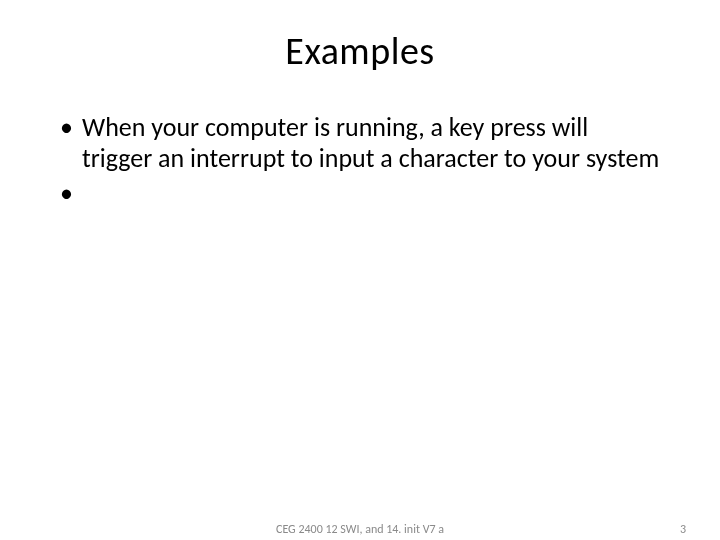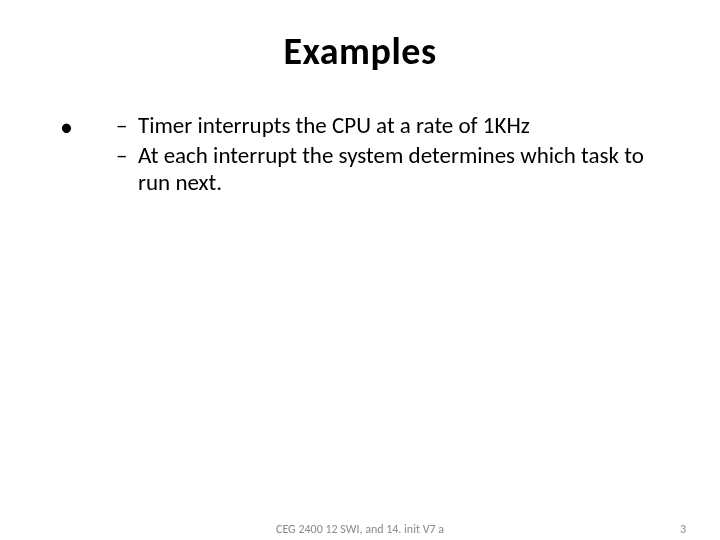--- a/index.html
+++ b/index.html
@@ -6,21 +6,21 @@
   html, body { width: 720px; height: 540px; background: #fff; font-family: Calibri, "Segoe UI", Arial, sans-serif; color: #000; }
   .slide {
     width: 720px;
     height: 540px;
     position: relative;
     padding: 28px 56px 0 56px;
   }
   .title {
     text-align: center;
     font-size: 38px;
-    font-weight: 700;
+    font-weight: 400;
     margin-bottom: 38px;
     letter-spacing: 0.5px;
   }
   ul.level1 {
     list-style: none;
     padding-left: 0;
   }
   ul.level1 > li {
     position: relative;
     padding-left: 26px;
@@ -75,28 +75,23 @@
   }
 </style>
 </head>
 <body>
 
 <div class="slide">
   <h1 class="title">Examples</h1>
 
   <ul class="level1">
     <li>
-      <ul class="level2">
-        <li>
-          <span>Timer interrupts the CPU at a rate of 1KHz</span>
-        </li>
-        <li>
-          <span>At each interrupt the system determines which task to run next.</span>
-        </li>
-      </ul>
+      <span>When your computer is running, a key press will trigger an interrupt to input a character to your system</span>
+    </li>
+    <li>
     </li>
   </ul>
 
   <div class="footer">
     <span class="footer-center">CEG 2400 12 SWI, and 14. init V7 a</span>
     <span class="footer-right">3</span>
   </div>
 </div>
 
 </body></html>

